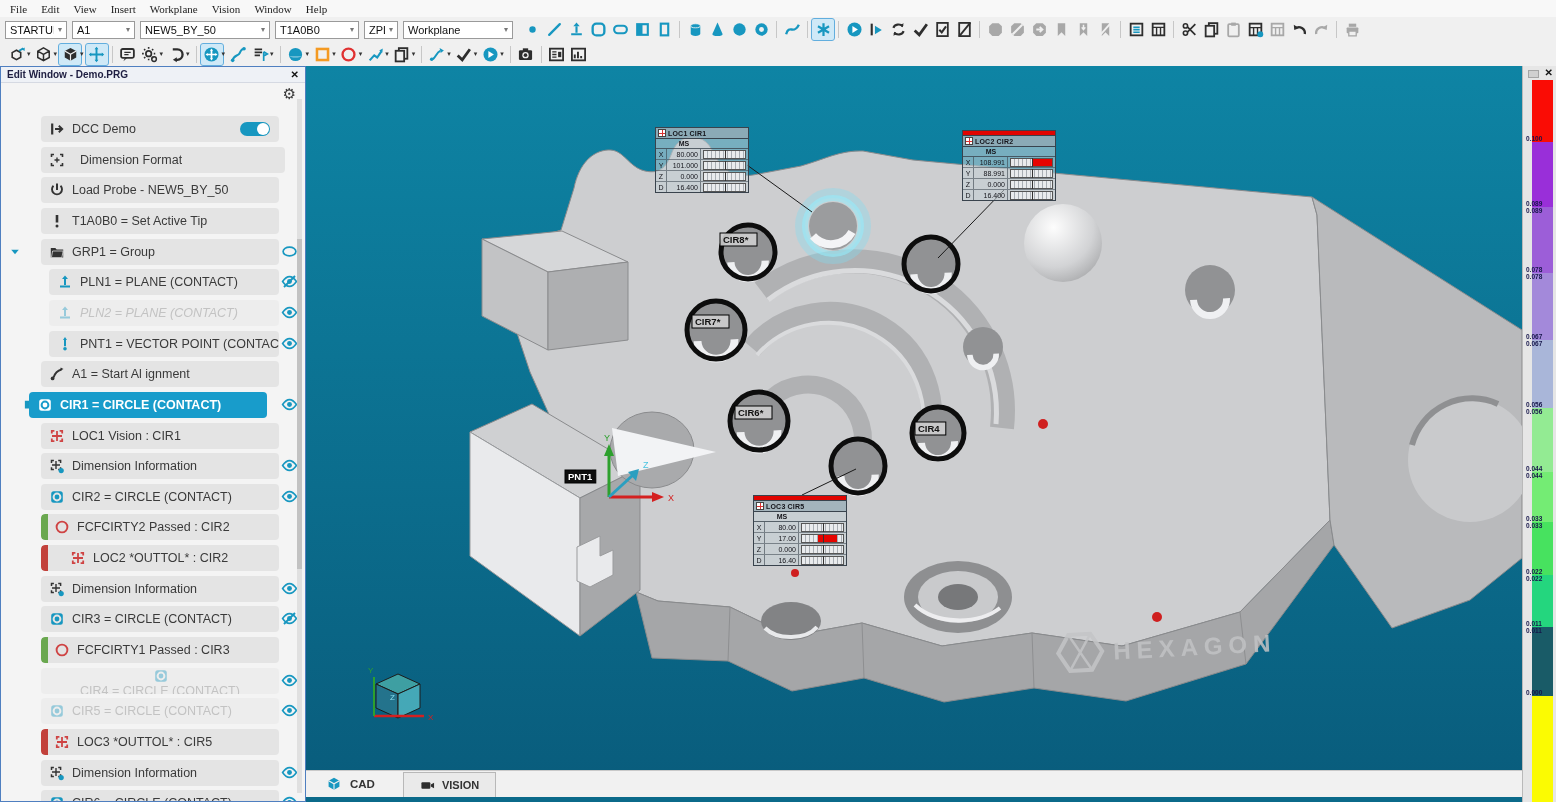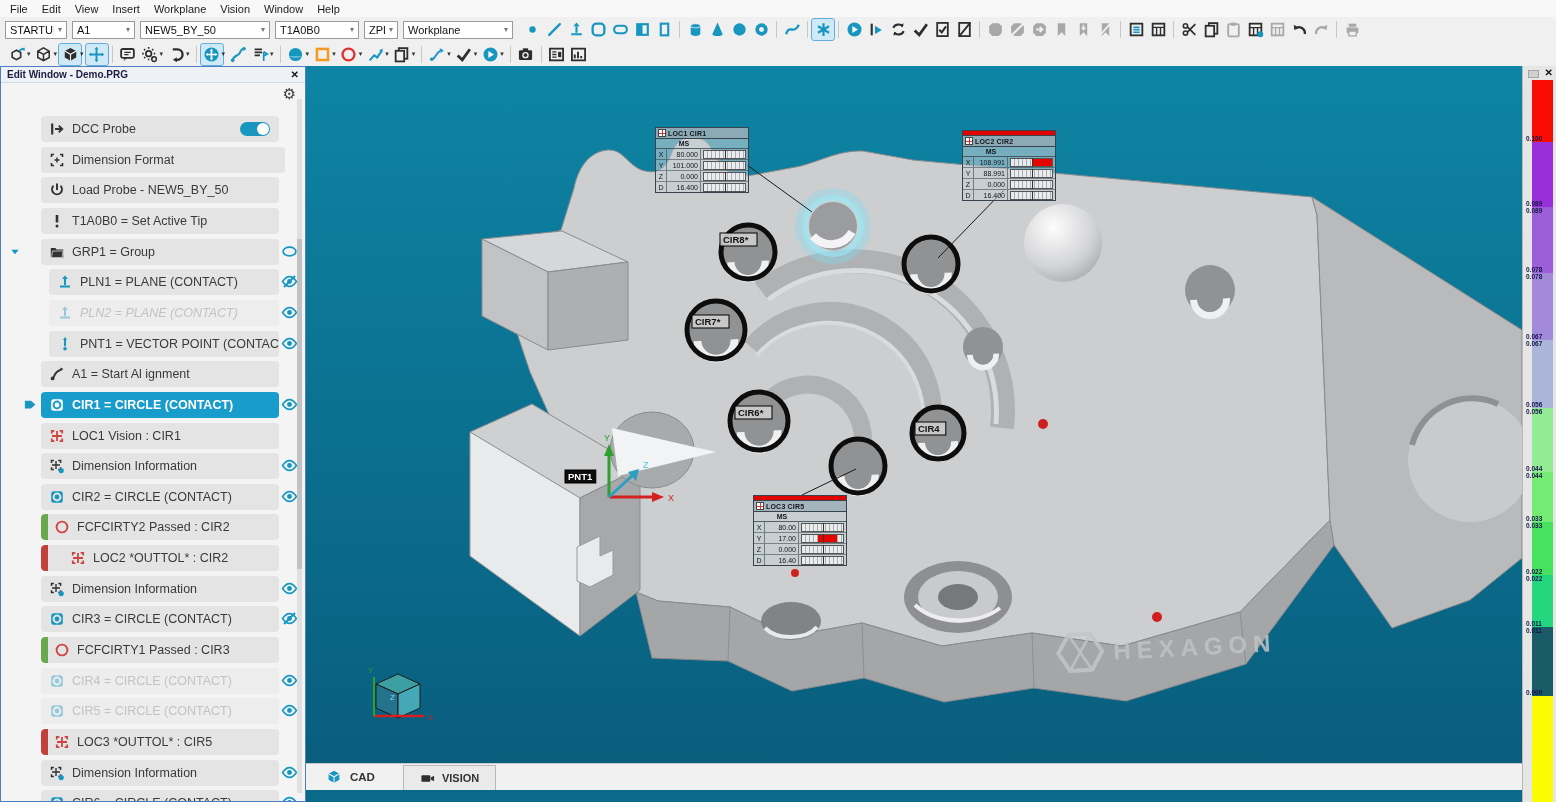--- a/index.html
+++ b/index.html
@@ -2,21 +2,21 @@
 <html><head>
 <meta charset="utf-8">
 <style>
   html,body{margin:0;padding:0;background:#888;}
   .app{position:relative;width:1556px;height:802px;background:#f0f0f0;
        font-family:"Liberation Sans",sans-serif;overflow:hidden;user-select:none;}
   
   .menubar{position:absolute;top:0;left:0;right:0;height:17px;background:#f8f8f8;
            border-bottom:1px solid #e3e3e3;display:flex;align-items:center;padding-left:3px;
            font-size:11px;color:#1c1c1c;}
-  .menu-item{padding:1px 7px;cursor:default;}
+  .menu-item{padding:1px 7px;cursor:default;font-family:Liberation Serif, serif;}
   
   .tb1{position:absolute;top:17px;left:0;right:0;height:25px;background:#f0f0f0;
        border-bottom:1px solid #dadada;display:flex;align-items:center;}
   .tb2{position:absolute;top:42px;left:0;right:0;height:24px;background:#f0f0f0;
        border-bottom:1px solid #c9c9c9;display:flex;align-items:center;padding-left:6px;}
   .combo{height:18px;background:#fff;border:1px solid #9a9a9a;display:flex;align-items:center;
          justify-content:space-between;font-size:11px;color:#111;margin-left:5px;padding:0 4px;box-sizing:border-box;}
   .combo .cv{white-space:nowrap;overflow:hidden;}
   .combo .ca{color:#777;font-size:8px;margin-left:4px;}
   .tbicon{width:22px;height:21px;display:flex;align-items:center;justify-content:center;border-radius:2px;flex:0 0 auto;}
@@ -43,21 +43,21 @@
   .eyebtn{position:absolute;left:280px;width:17px;height:17px;color:#1797c0;display:flex;}
   .expander{position:absolute;left:8px;width:12px;height:12px;color:#1797c0;display:flex;}
   .marker{position:absolute;left:23px;width:14px;height:14px;display:flex;}
   .toggle{margin-left:auto;margin-right:9px;width:30px;height:14px;border-radius:7px;background:#1797c0;position:relative;flex:0 0 30px;}
   .toggle i{position:absolute;right:1px;top:1px;width:12px;height:12px;border-radius:50%;background:#fff;}
   .scrolltrack{position:absolute;right:3px;top:32px;bottom:8px;width:5px;background:#e0e0e0;}
   .scrollthumb{position:absolute;top:140px;height:330px;width:5px;background:#c2c2c2;}
   
   .viewport{position:absolute;top:66px;left:306px;width:1216px;height:736px;background:#0b6a8a;}
   #scene{position:absolute;top:0;left:0;}
-  .tabbar{position:absolute;left:0;right:0;bottom:12px;height:27px;background:#f1f1f1;border-top:1px solid #c9c9c9;
+  .tabbar{position:absolute;left:0;right:0;bottom:5px;height:27px;background:#f1f1f1;border-top:1px solid #c9c9c9;
           display:flex;align-items:flex-end;padding-left:20px;z-index:6;box-sizing:border-box;}
   .tab-cad{display:flex;align-items:center;gap:8px;font-size:11.5px;font-weight:bold;color:#333;height:26px;}
   .tab-vision{display:flex;align-items:center;gap:7px;margin-left:28px;height:25px;padding:0 16px;background:#eaeaea;
               border:1px solid #b8b8b8;border-bottom:none;font-size:11px;font-weight:bold;color:#333;box-sizing:border-box;}
   
   .mtab{position:absolute;width:92px;font-size:7px;color:#14141a;border:1px solid #39434d;
         background:rgba(196,208,214,.58);z-index:4;line-height:1;}
   .mtab-red{height:4px;background:#e00400;border-bottom:1px solid #39434d;}
   .mtab-head{height:10px;display:flex;align-items:center;background:rgba(148,168,178,.7);
              border-bottom:1px solid #39434d;font-weight:bold;letter-spacing:.2px;}
@@ -500,26 +500,26 @@
     <div class="ew-gear">⚙</div>
     <div id="ewItems">
         <div class="pill" style="top: 49px; left: 40px; width: 238px;">
           <span class="pic" style="color:#333333">
             <svg viewBox="0 0 16 16" width="16" height="16">
               <path d="M3.2 2.5v11" stroke="currentColor" stroke-width="2.2"></path>
               <path d="M6 8h6.5" stroke="currentColor" stroke-width="1.9"></path>
               <path d="M9.8 4.8 13.2 8l-3.4 3.2" fill="none" stroke="currentColor" stroke-width="1.9"></path>
             </svg>
           </span>
-          <span style="overflow:hidden;text-overflow:clip;">DCC Probe</span>
+          <span style="overflow:hidden;text-overflow:clip;">DCC Demo</span>
           <span class="toggle">
             <i></i>
           </span>
         </div>
-        <div class="pill" style="top: 79.65px; left: 40px; width: 244px;">
+        <div class="pill" style="top: 79.65px; left: 40px; width: 244px; gap: 8px;">
           <span class="pic" style="color:#333333">
             <svg viewBox="0 0 16 16" width="16" height="16">
               <path d="M2.5 5V2.5H5M11 2.5h2.5V5M13.5 11v2.5H11M5 13.5H2.5V11" fill="none" stroke="currentColor" stroke-width="1.6"></path>
               <path d="M5.5 8h5M8 5.5v5" stroke="currentColor" stroke-width="1.4"></path>
             </svg>
           </span>
           <span style="overflow:hidden;text-overflow:clip;">Dimension Format</span>
         </div>
         <div class="pill" style="top: 110.3px; left: 40px; width: 238px;">
           <span class="pic" style="color:#333333">
@@ -613,21 +613,21 @@
               <path d="M14.5 3l-3.3 1.8.5-3.3Z" fill="currentColor"></path>
             </svg>
           </span>
           <span style="overflow:hidden;text-overflow:clip;">A1 = Start Al ignment</span>
         </div>
         <span class="marker" style="top: 330.85px;">
           <svg viewBox="0 0 16 16" width="14" height="14">
             <path d="M1 3h7l5 4.5L8 12H1Z" fill="#1797c0"></path>
           </svg>
         </span>
-        <div class="pill selpill" style="top: 324.85px; left: 40px; width: 238px;">
+        <div class="pill selpill" style="top: 324.85px; left: 28px; width: 238px;">
           <span class="pic" style="color:#ffffff">
             <svg viewBox="0 0 16 16" width="16" height="16">
               <rect x="2.2" y="2.2" width="11.6" height="11.6" rx="2.5" fill="currentColor"></rect>
               <circle cx="8" cy="8" r="3.4" fill="none" stroke="var(--pillbg,#e4e4e4)" stroke-width="2"></circle>
             </svg>
           </span>
           <span style="overflow:hidden;text-overflow:clip;">CIR1 = CIRCLE (CONTACT)</span>
         </div>
         <span class="eyebtn" style="top: 328.85px;">
           <svg viewBox="0 0 16 16" width="17" height="17">
@@ -728,21 +728,21 @@
         </span>
         <div class="pill hasstripe" style="top: 570.05px; left: 40px; width: 238px;">
           <span class="stripe green"></span>
           <span class="pic" style="color:#cf4444">
             <svg viewBox="0 0 16 16" width="16" height="16">
               <circle cx="8" cy="8" r="5.4" fill="none" stroke="currentColor" stroke-width="1.9"></circle>
             </svg>
           </span>
           <span style="overflow:hidden;text-overflow:clip;">FCFCIRTY1 Passed : CIR3</span>
         </div>
-        <div class="pill dim" style="top: 600.7px; left: 40px; width: 238px;">
+        <div class="pill dim" style="top: 600.7px; left: 40px; width: 238px; flex-direction: column;">
           <span class="pic" style="color:#1797c0">
             <svg viewBox="0 0 16 16" width="16" height="16">
               <rect x="2.2" y="2.2" width="11.6" height="11.6" rx="2.5" fill="currentColor"></rect>
               <circle cx="8" cy="8" r="3.4" fill="none" stroke="var(--pillbg,#e4e4e4)" stroke-width="2"></circle>
             </svg>
           </span>
           <span style="overflow:hidden;text-overflow:clip;">CIR4 = CIRCLE (CONTACT)</span>
         </div>
         <span class="eyebtn" style="top: 604.7px;">
           <svg viewBox="0 0 16 16" width="17" height="17">

